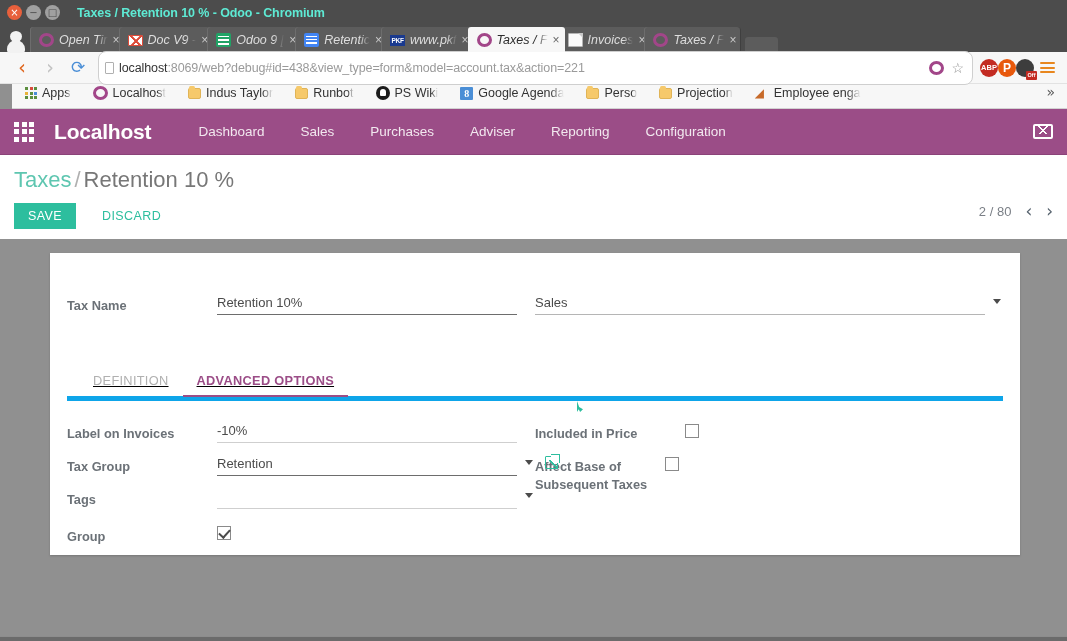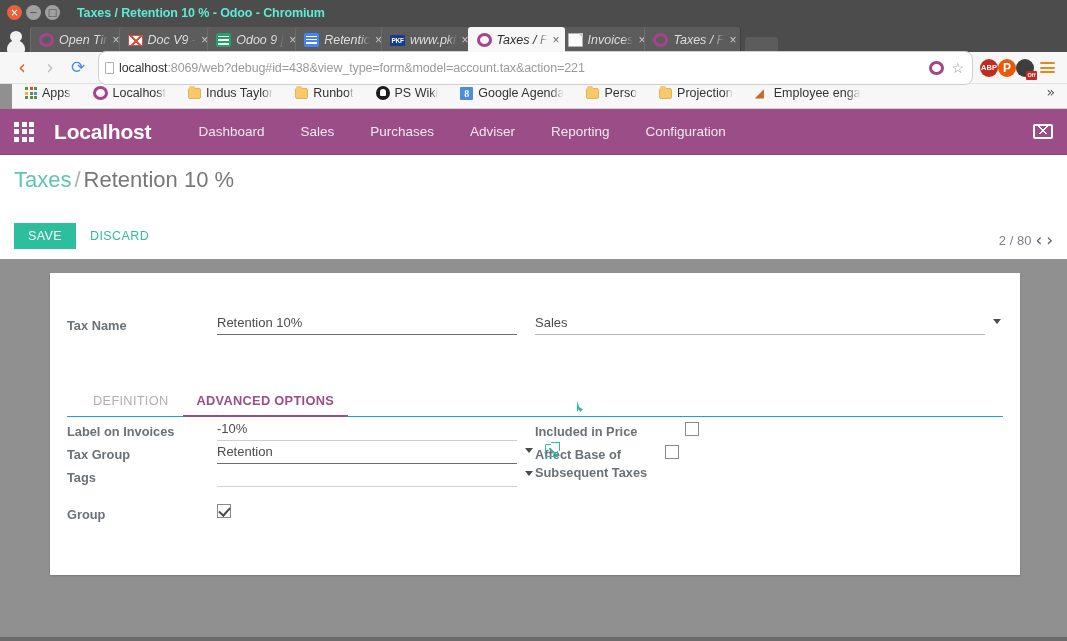--- a/index.html
+++ b/index.html
@@ -179,30 +179,30 @@
   .envelope { margin-left:auto; width:20px; height:15px; border:2px solid #fff; border-radius:2px;
               position:relative; background:#9b4d87;}
   .envelope:after{content:""; position:absolute; left:0px; top:0px; width:16px; height:8px;
                   background: linear-gradient(135deg, transparent 46%, #fff 47%, #fff 57%, transparent 58%),
                               linear-gradient(225deg, transparent 46%, #fff 47%, #fff 57%, transparent 58%);}
 
   .control-panel { background:#fff; padding: 12px 14px 10px; }
   .breadcrumb { font-size: 22px; color:#777; margin-bottom: 10px; }
   .breadcrumb a { color:#5ec6b0; text-decoration:none; }
   .breadcrumb .sep { color:#b0b0b0; margin: 0 3px;}
-  .cp-row { display:flex; align-items:flex-end; }
+  .cp-row { display:flex; align-items:flex-start; }
   .btn-save {
     background:#2dbe9e; color:#fff; border:none; font-size:12.5px;
     padding: 6px 14px; letter-spacing:0.4px; cursor:pointer; font-family:inherit;
   }
   .btn-discard {
     background:none; border:none; color:#2dbe9e; font-size:12.5px;
-    padding: 6px 14px; letter-spacing:0.4px; cursor:pointer; font-family:inherit;
-  }
-  .pager { margin-left:auto; display:flex; align-items:center; gap:4px; color:#7a7f86; font-size:13px;margin-top:29px;}
+    padding: 6px 26px; letter-spacing:0.4px; cursor:pointer; font-family:inherit;
+  }
+  .pager { margin-left:auto; display:flex; align-items:center; gap:14px; color:#7a7f86; font-size:13px;}
   .pager .arrow { font-size:17px; color:#58646f; font-family:"DejaVu Sans", sans-serif; line-height:1;}
 
   .sheet-area { background:#909090; padding: 14px 0 0 3px; height: 295px; }
   .sheet {
     background:#fff; margin: 0 47px; padding: 40px 17px 20px;
     height: 302px; box-shadow: 0 1px 2px rgba(0,0,0,0.18);
   }
   .form-row { display:flex; }
   .fgroup { width: 50%; display:flex; }
   .flabel {
@@ -236,30 +236,30 @@
     content:""; position:absolute; right:-3px; top:-3px; width:8px; height:8px;
     background:#fff; border-top:1.8px solid #2dbe9e; border-right:1.8px solid #2dbe9e;
   }
   .cbox { width: 14px; height: 14px; border: 1px solid #8a8a8a; background:#fff;
           display:inline-block; position:relative; vertical-align:middle; }
   .cbox.checked:after {
     content:""; position:absolute; left:3px; top:0px; width:5px; height:9px;
     border: solid #4b4b4b; border-width: 0 2px 2px 0; transform: rotate(42deg);
   }
 
-  .tabs { display:flex; border-bottom:1px solid #0ea5e9; margin: 0 0 2px; padding-left:12px;}
+  .tabs { display:flex; border-bottom:5px solid #0ea5e9; margin: 0 0 20px; padding-left:12px;text-decoration:underline;}
   .tab-item {
     font-size: 12.8px; letter-spacing: 0.3px; padding: 6px 14px 7px;
     color:#b0b0b0; cursor:pointer; margin-bottom:-1px;
   }
   .tab-item.active { color:#9b4d87; font-weight:bold; border-bottom: 2px solid #9b4d87;}
 
   .grid-fields { display:flex; }
   .col { width:50%; }
-  .frow { display:flex; align-items:flex-start; margin-bottom: 1px; }
+  .frow { display:flex; align-items:flex-start; margin-bottom: 11px; }
   .frow .flabel { flex: 0 0 150px; }
   .cursor-artifact {
     position: absolute; left: 576px; top: 292px; width: 10px; height: 15px;
     pointer-events:none; z-index: 50;
   }
   .cursor-artifact:before{
     content:""; position:absolute; left:1px; top:0; width:6px; height:11px;
     background:#2dbe9e; clip-path: polygon(0 0, 0 100%, 28% 74%, 52% 100%, 100% 74%, 36% 55%);
   }
 

